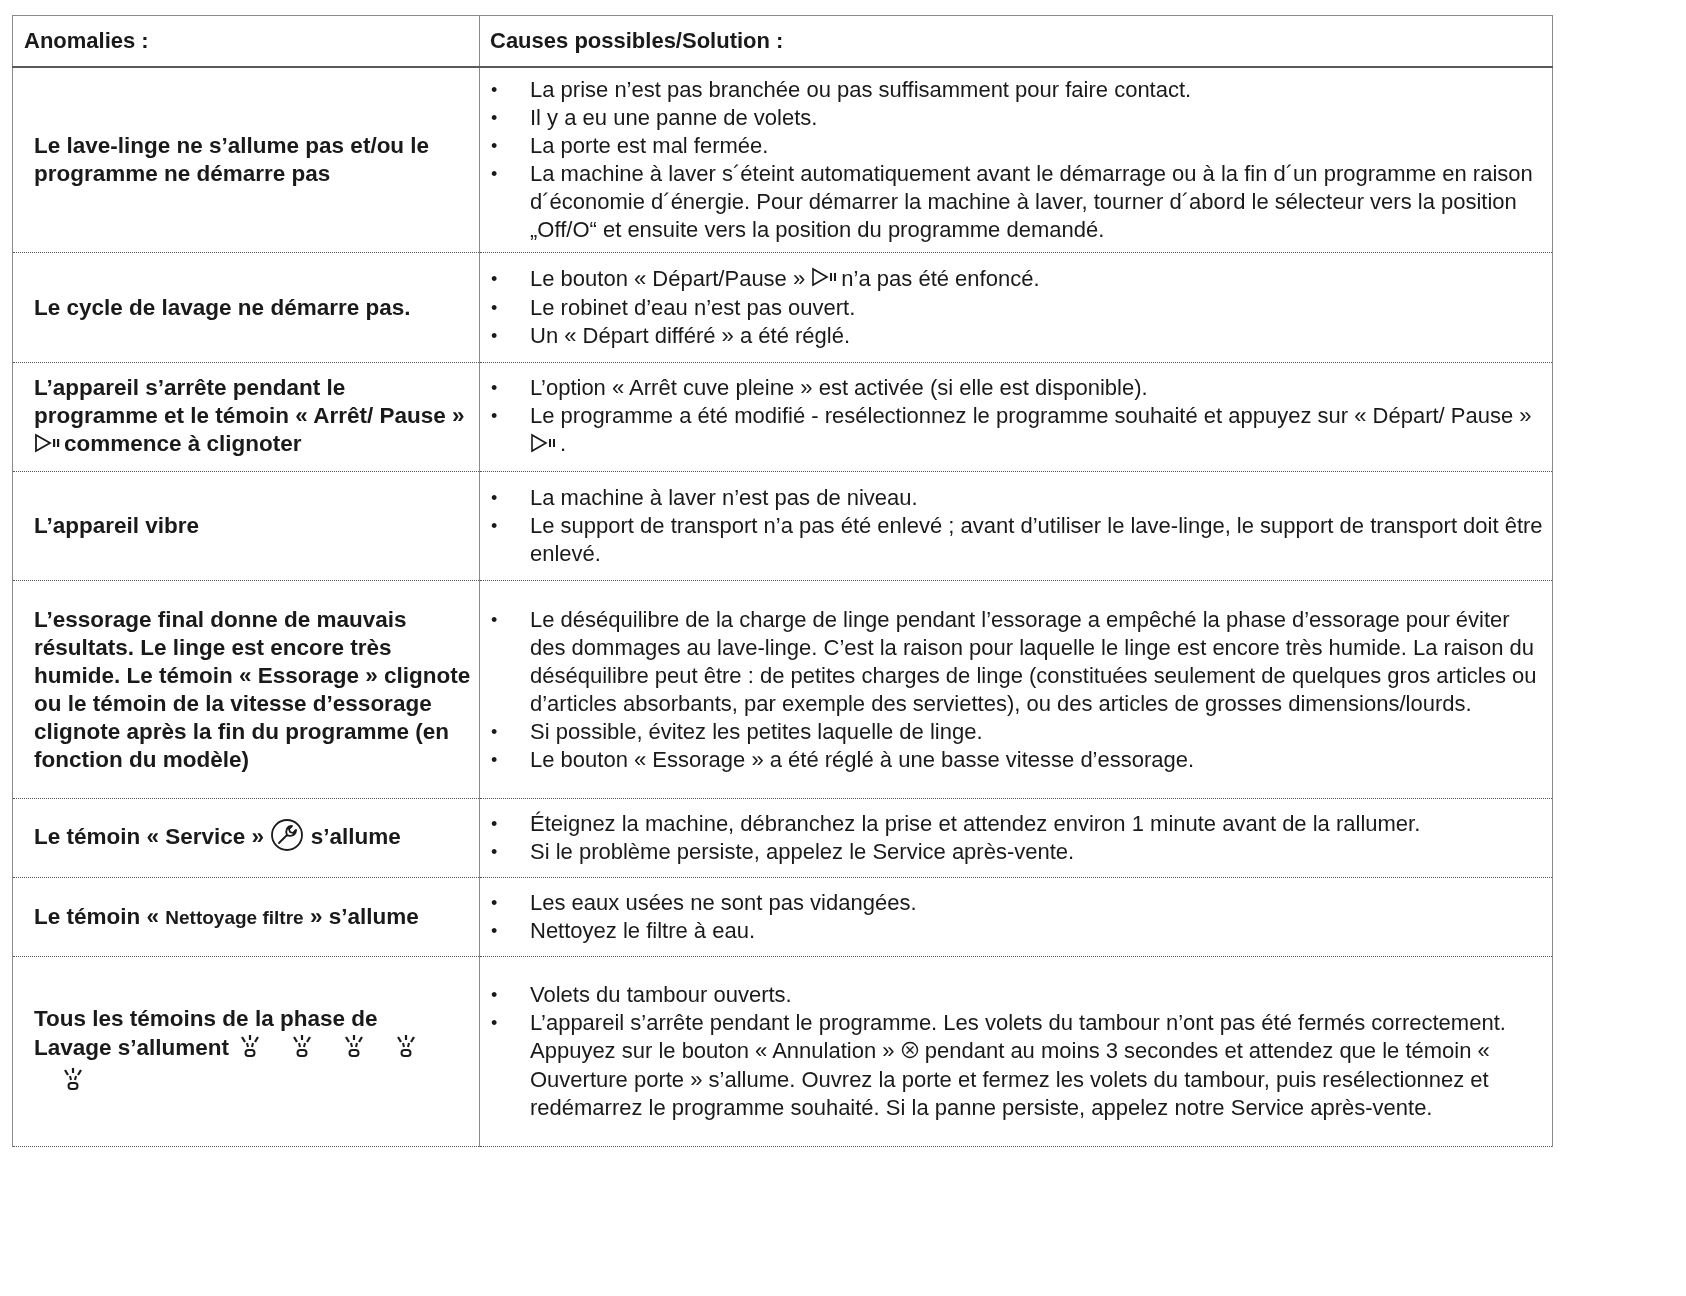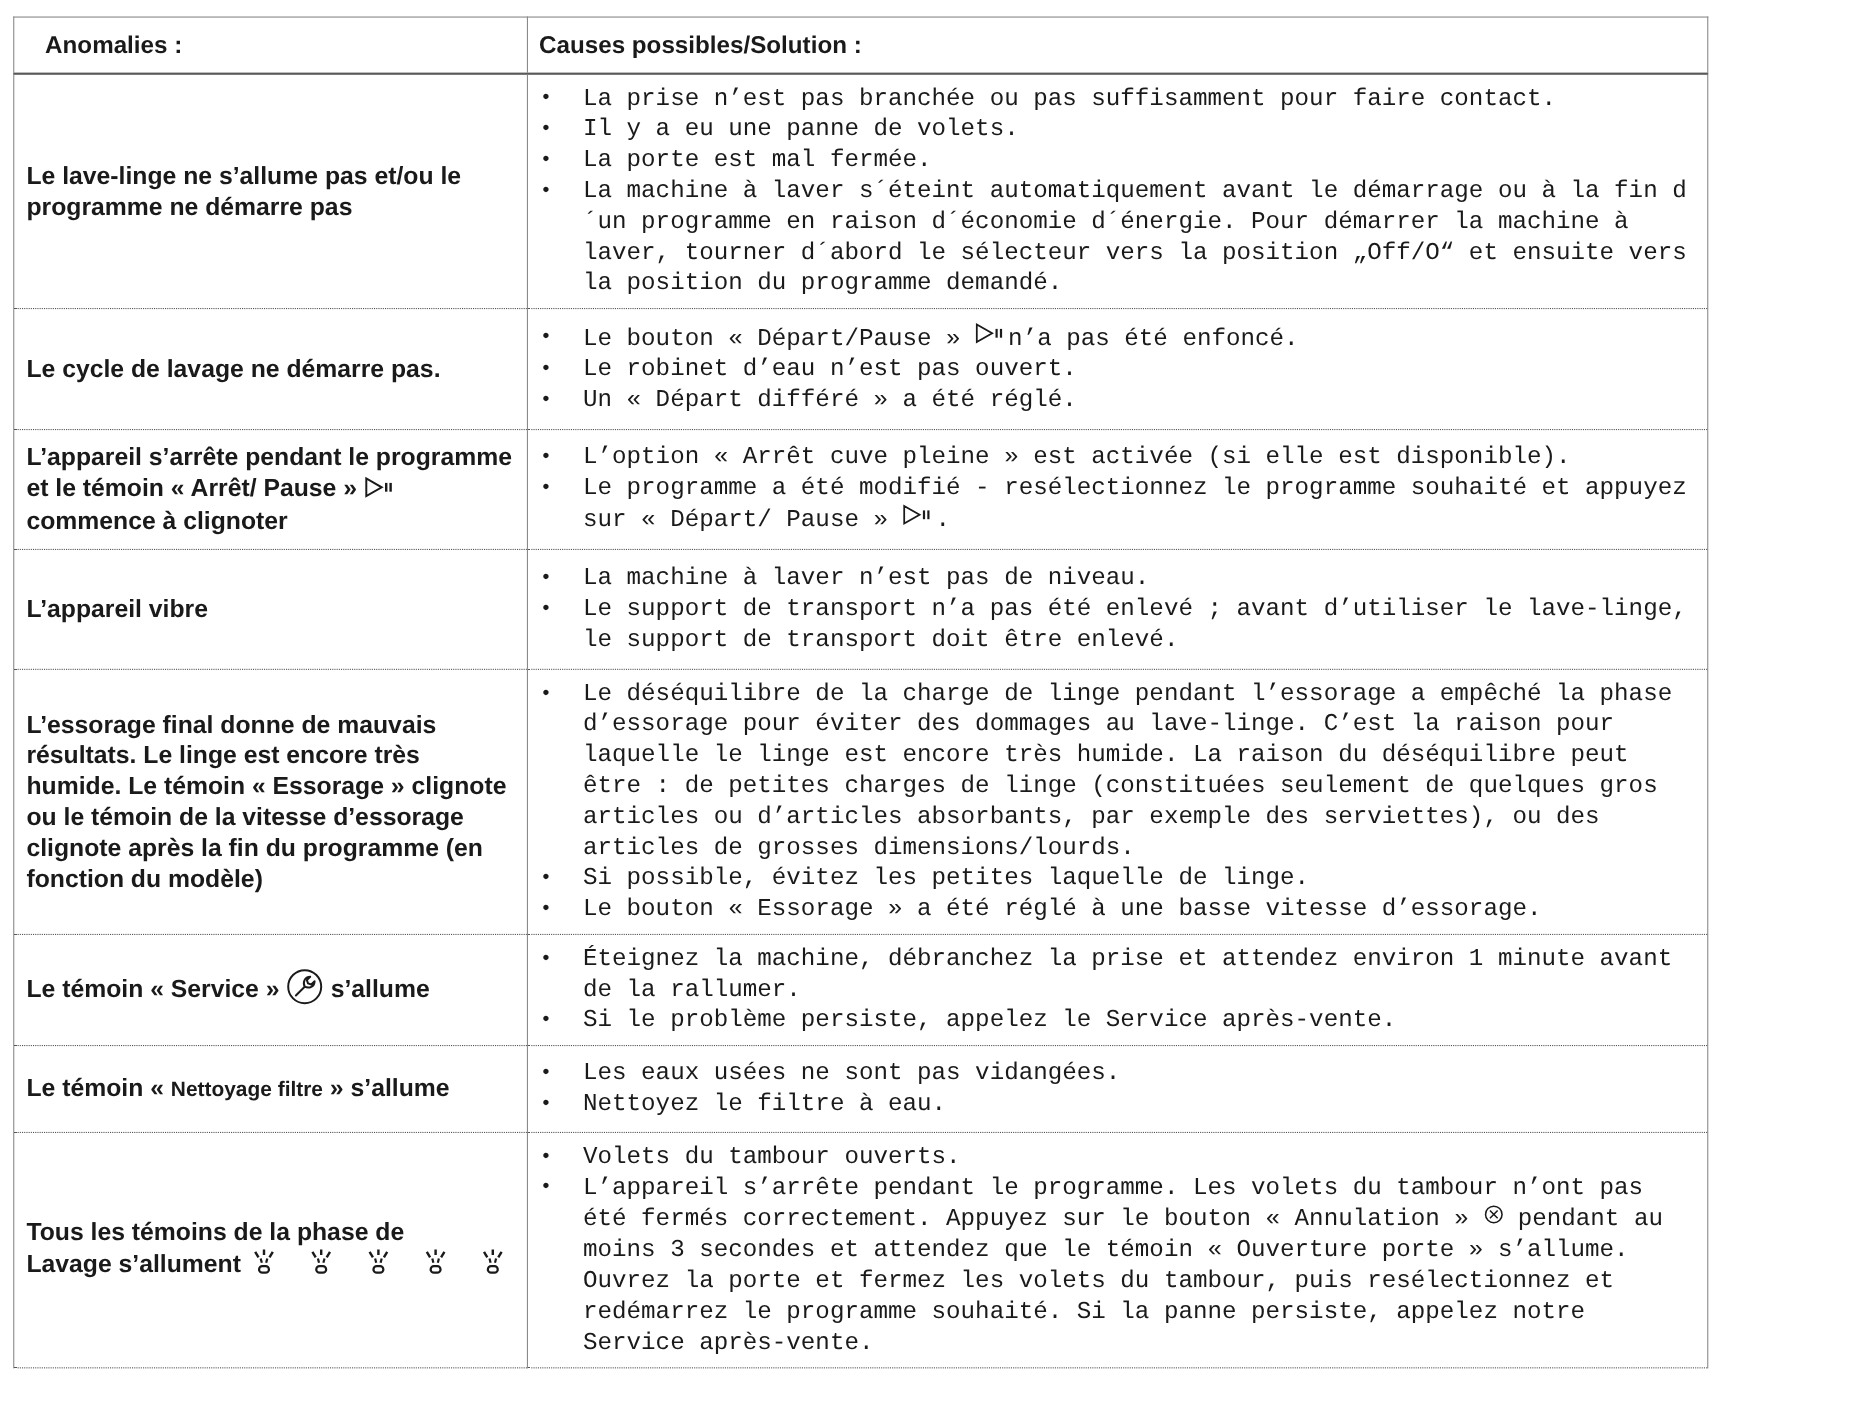--- a/index.html
+++ b/index.html
@@ -4,28 +4,28 @@
 <style>
   html, body { margin: 0; padding: 0; background: #ffffff; }
   body { width: 1686px; height: 1296px; position: relative; overflow: hidden;
          font-family: "Liberation Sans", sans-serif; color: #1a1a1a; }
   .tbl { position: absolute; left: 12px; top: 15px; width: 1540px;
          border-collapse: collapse; table-layout: fixed; }
   .tbl td { vertical-align: middle; padding: 0; }
   .col-a { width: 467px; }
   .col-b { width: 1073px; }
   .hdr td { height: 50px; border-top: 1.5px solid #8a8a8a; border-bottom: 2px solid #5a5a5a;
-            font-weight: bold; font-size: 22px; padding-left: 28px; }
+            font-weight: bold; font-size: 22px; padding-left: 11px; }
   .hdr td.a { border-left: 1.5px solid #8a8a8a; border-right: 1.5px solid #8a8a8a; }
   .hdr td.b { border-right: 1.5px solid #8a8a8a; padding-left: 10px; }
   .row td { border-bottom: 1.5px dotted #555; }
   .row td.a { border-left: 1.5px solid #8a8a8a; border-right: 1.5px solid #8a8a8a;
-              font-weight: bold; font-size: 22.5px; line-height: 28px; padding-left: 11px; padding-right: 8px; margin-top: 40px; }
+              font-weight: bold; font-size: 22.5px; line-height: 28px; padding-left: 21px; padding-right: 8px; margin-top: 40px; }
   .row td.b { border-right: 1.5px solid #8a8a8a; font-size: 22px; line-height: 28px; padding: 8px 8px 8px 0; }
-  ul.bl { list-style: none; margin: 0; padding: 0; font-family: Liberation Mono, monospace; }
+  ul.bl { list-style: none; margin: 0; padding: 0; }
   ul.bl li { position: relative; padding-left: 50px; }
   ul.bl li::before { content: "•"; position: absolute; left: 11px; top: 0; font-size: 18px; }
   .small { font-size: 19px; }
   .ico { display: inline-block; vertical-align: middle; }
 </style>
 </head>
 <body>
 
 <table class="tbl">
   <colgroup>

